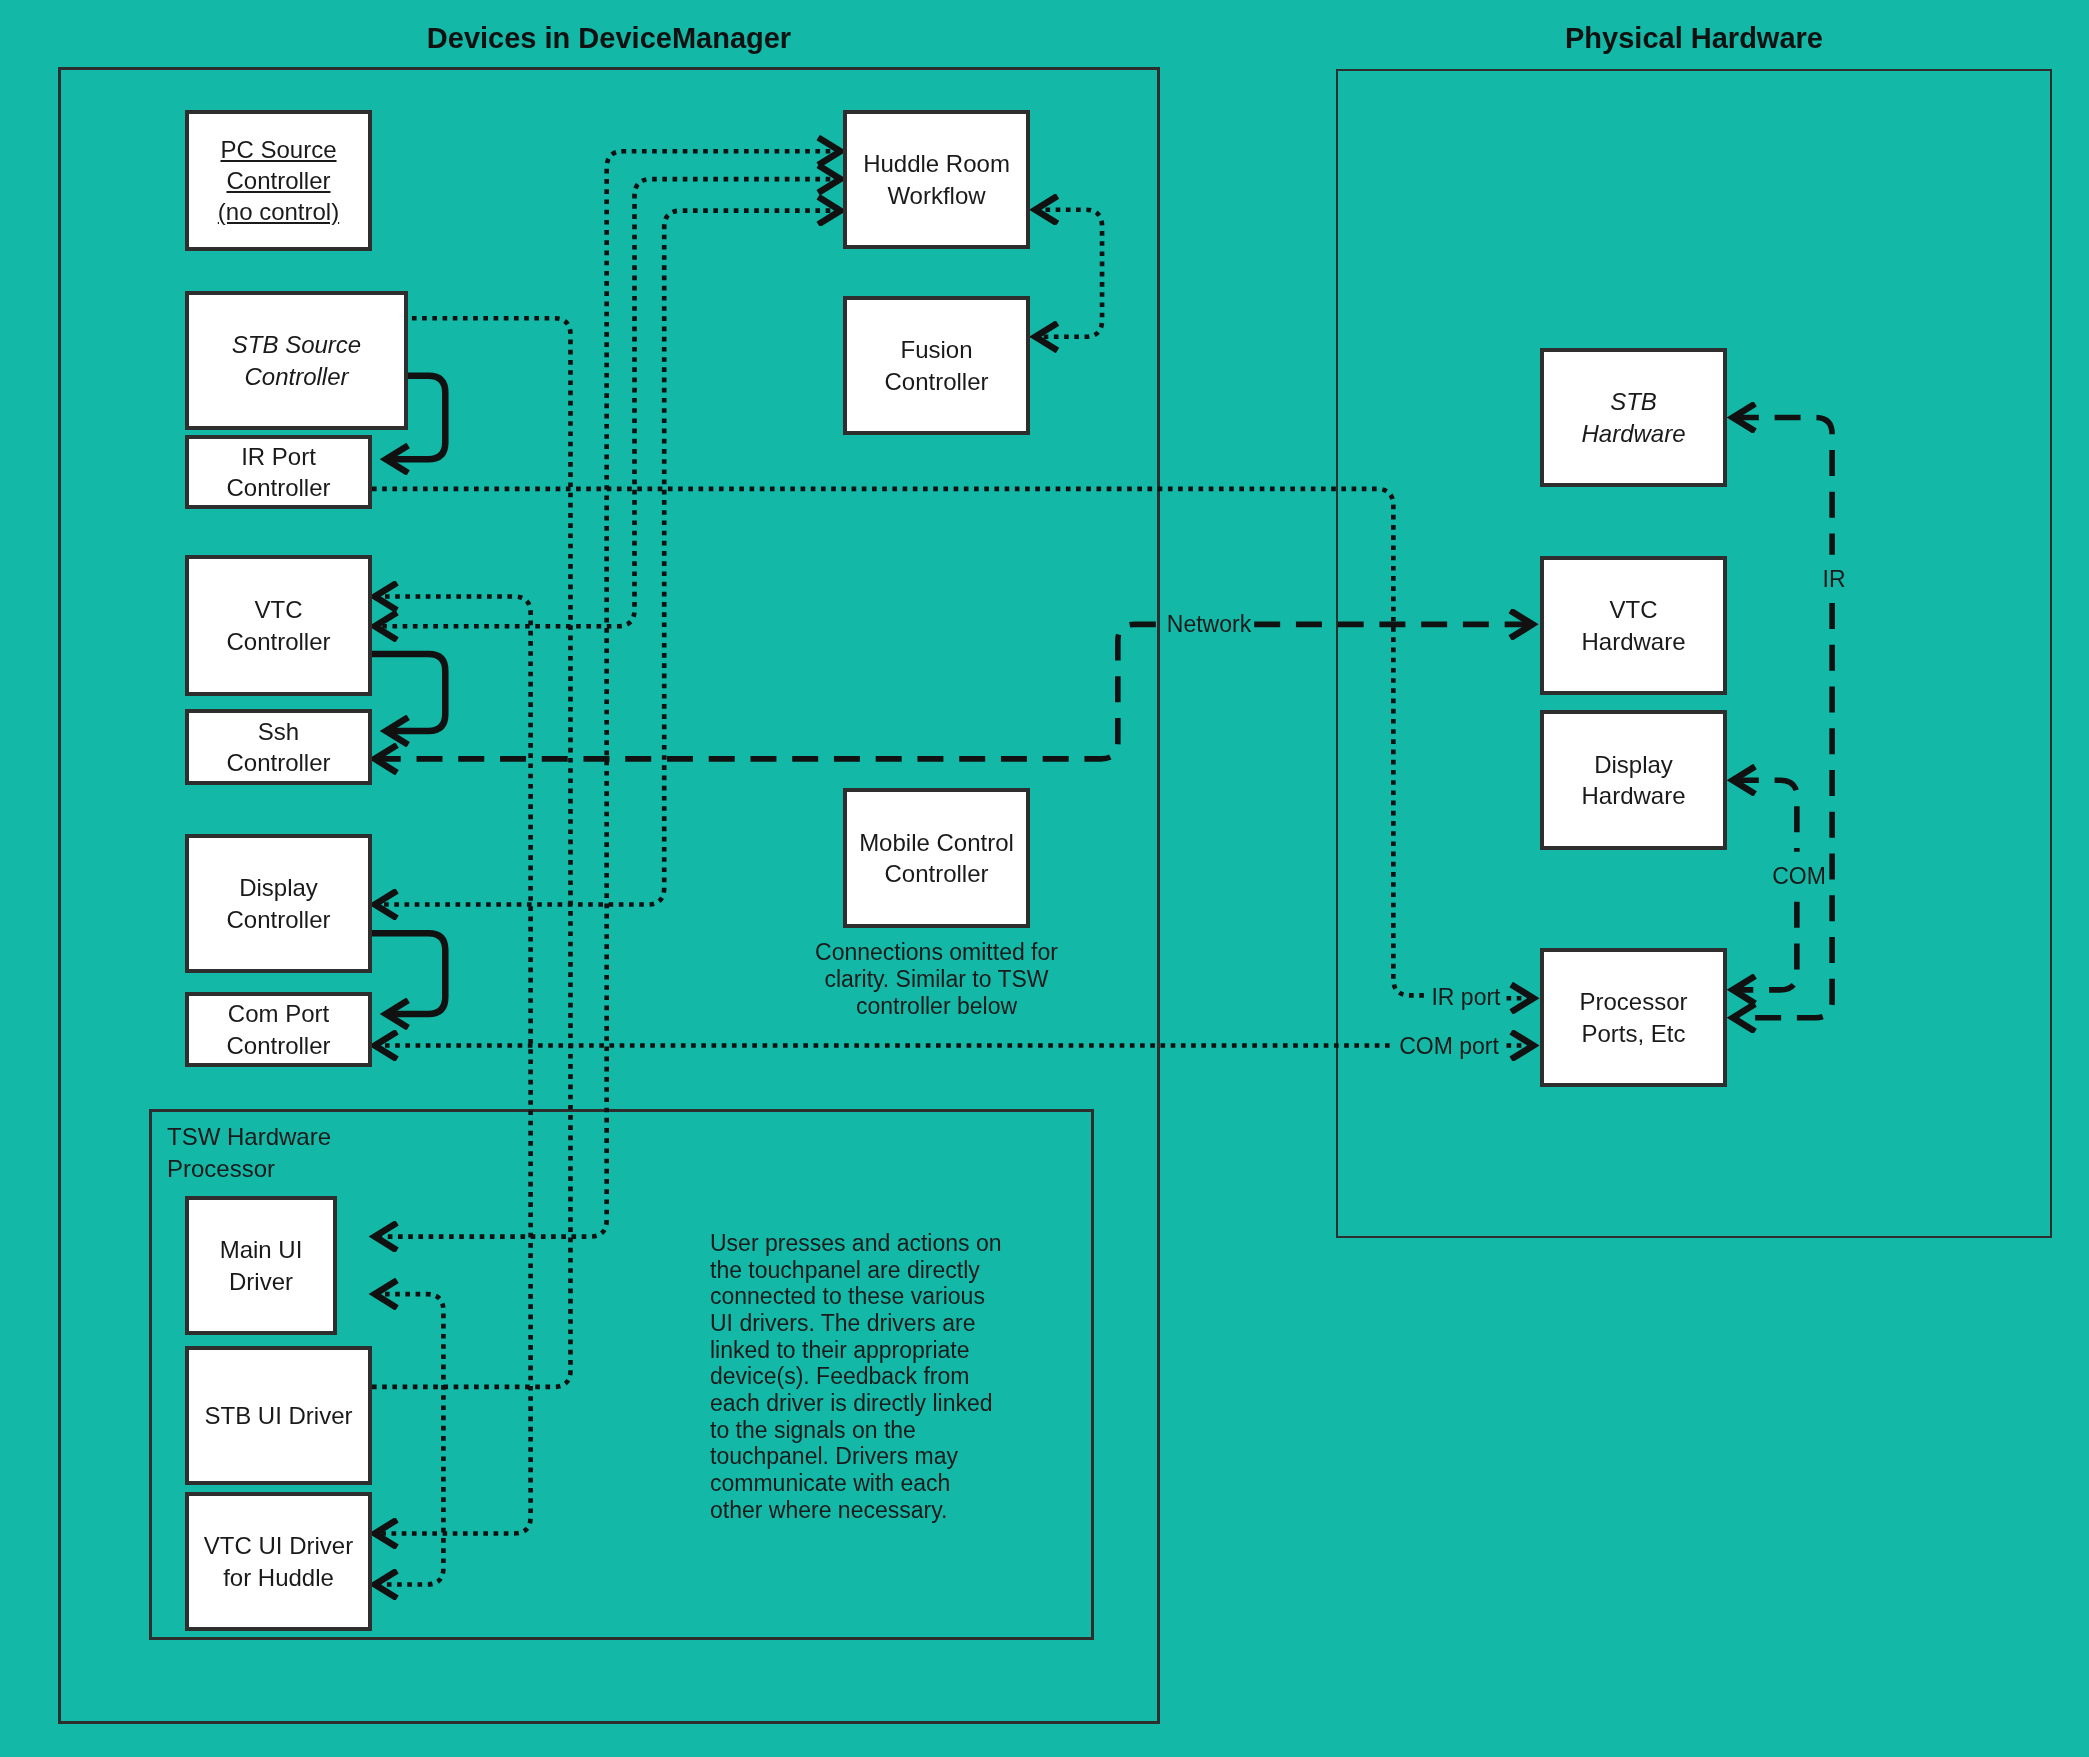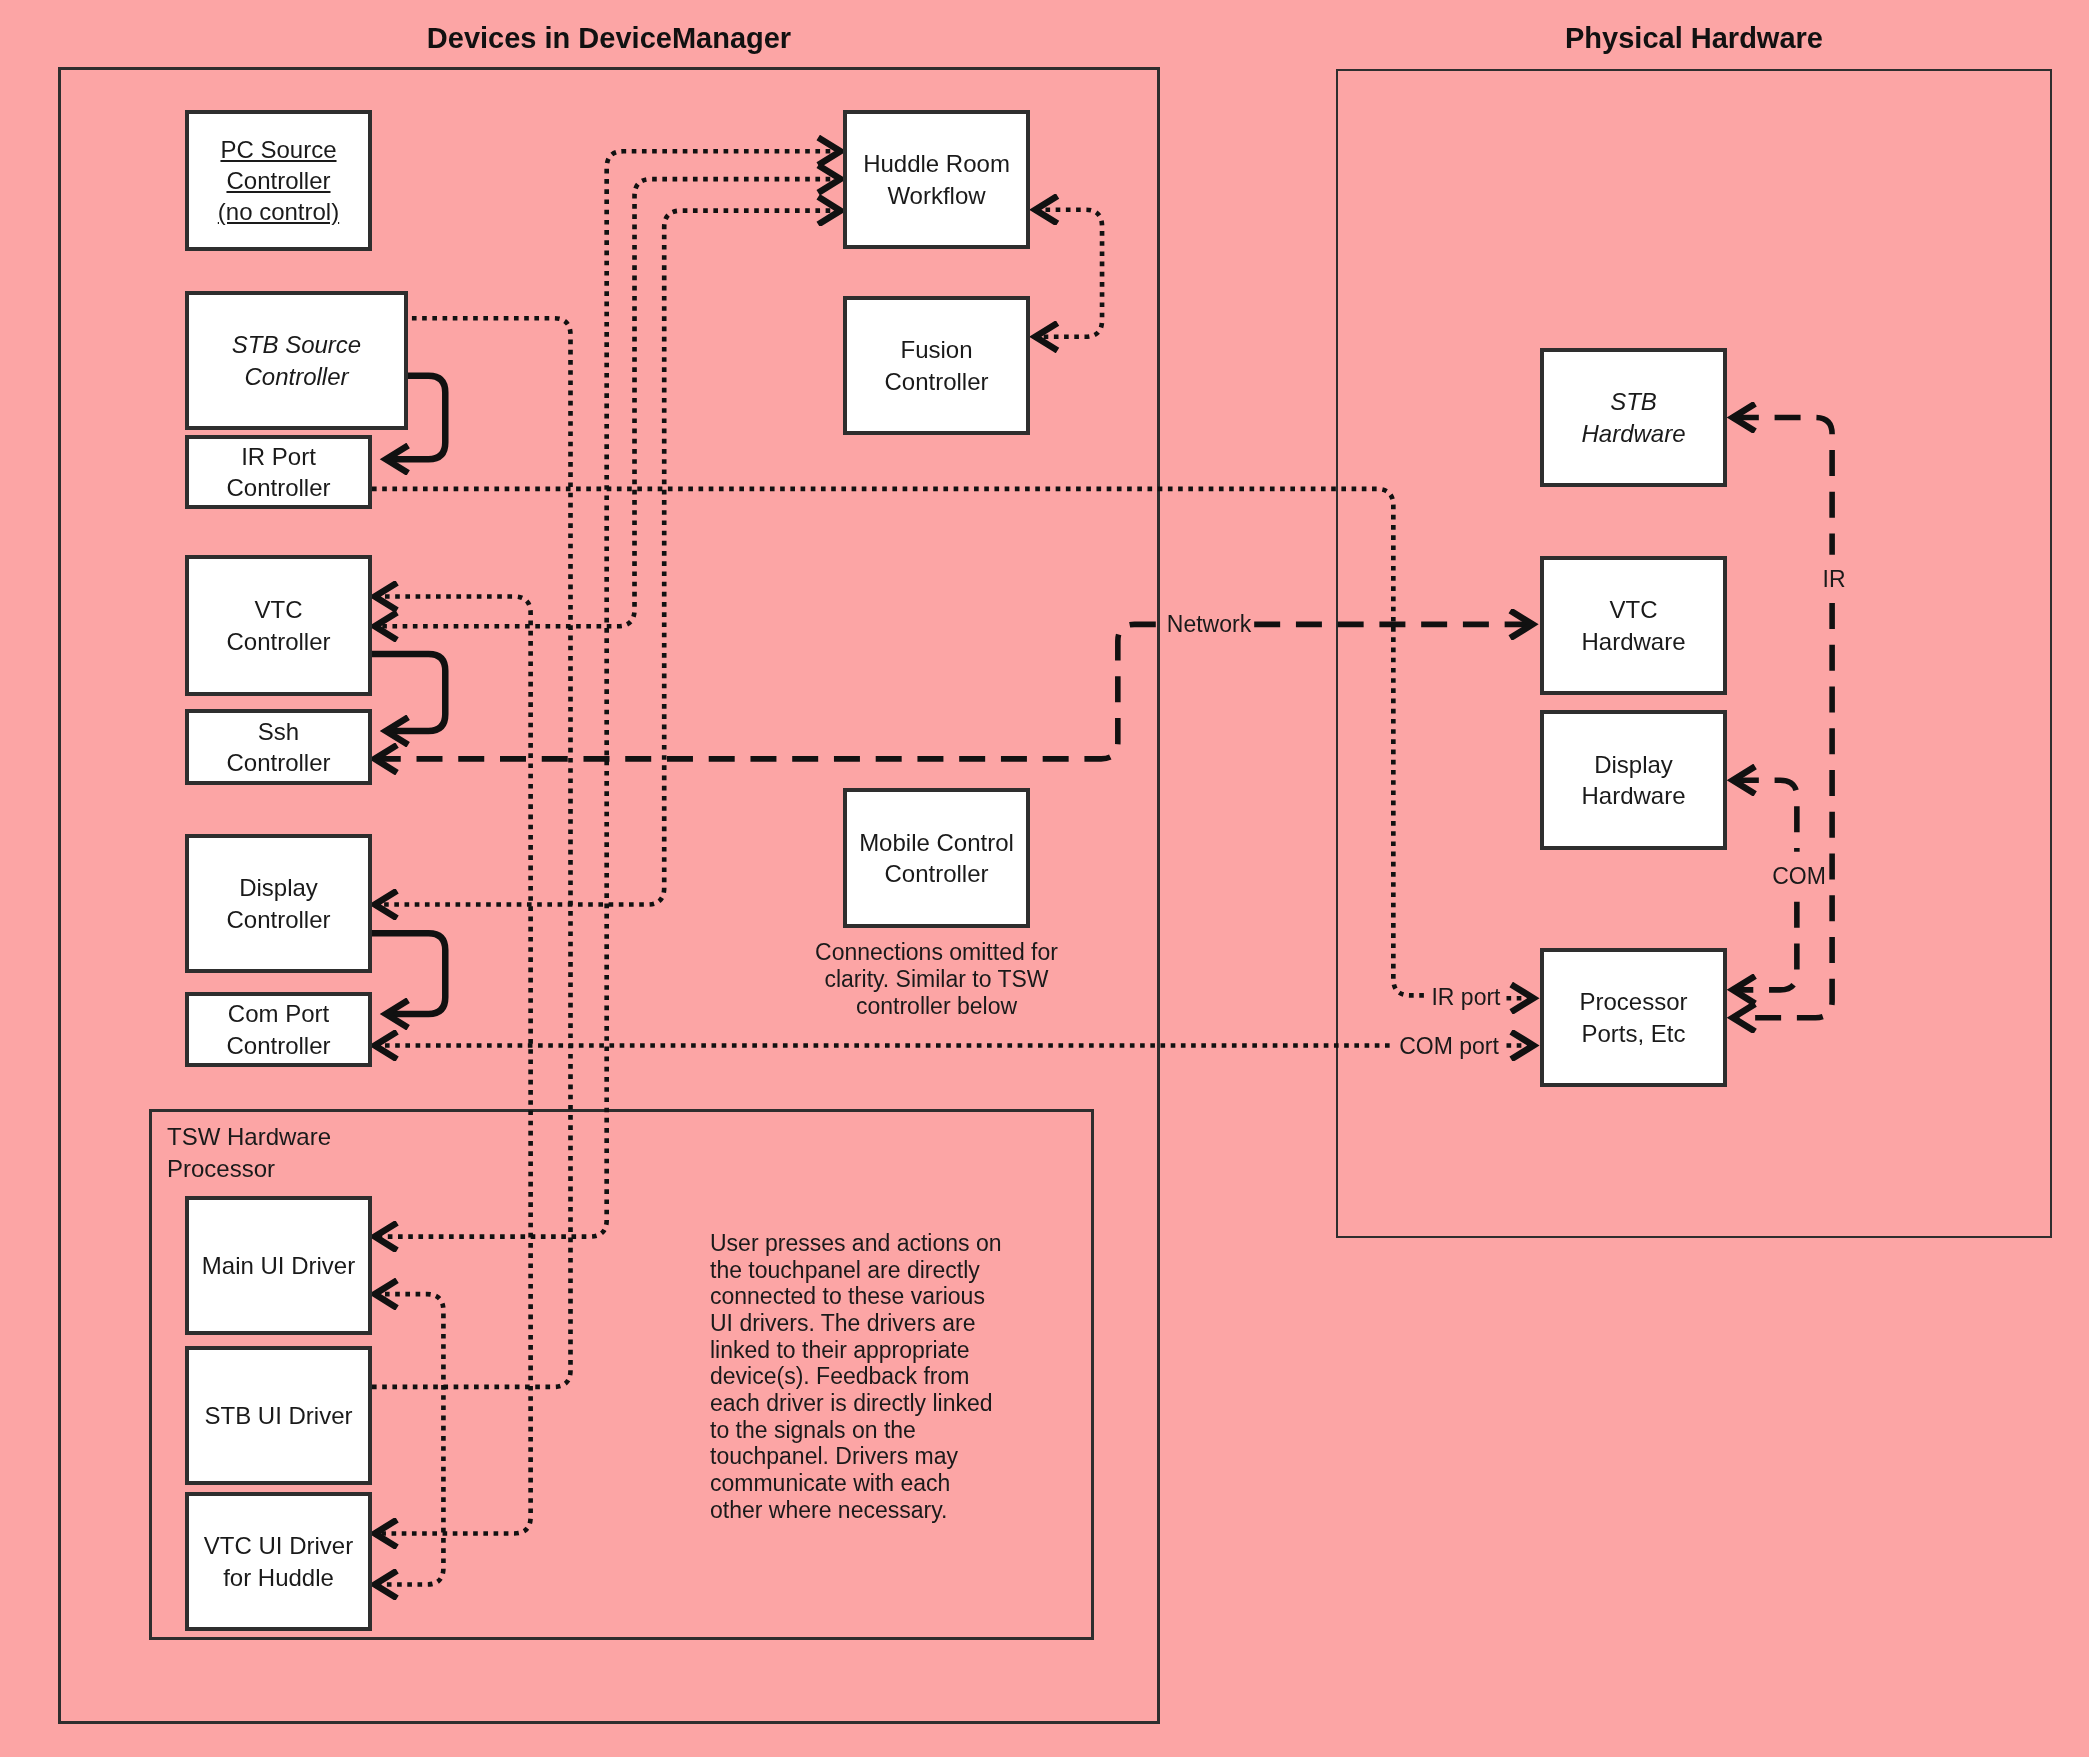--- a/index.html
+++ b/index.html
@@ -1,17 +1,17 @@
 <!DOCTYPE html>
 <html style="font-size:15px"><head>
 <meta charset="utf-8">
 <style>
   html,body{margin:0;padding:0;background:#fff;}
   .canvas{
-    position:relative;width:2090px;height:1758px;background:#fca5a5;
+    position:relative;width:2090px;height:1758px;background:#14b8a6;
     font-family:"Liberation Sans",sans-serif;color:#1a1a1a;overflow:hidden;
   }
   .big-title{
     position:absolute;font-size:29px;font-weight:bold;text-align:center;color:#111;
   }
   .frame{
     position:absolute;border:3.7px solid #2e2e2e;box-sizing:border-box;background:transparent;
   }
   .box{
     position:absolute;border:4.6px solid #2e2e2e;box-sizing:border-box;background:#ffffff;
@@ -109,21 +109,21 @@
   <div class="box" style="left:843px;top:110px;width:187px;height:139px;">Huddle Room
 Workflow</div>
   <div class="box" style="left:843px;top:296px;width:187px;height:139px;">Fusion
 Controller</div>
   <div class="box" style="left:843px;top:788px;width:187px;height:140px;">Mobile Control
 Controller</div>
   <div class="note" style="left:751px;top:939px;width:371px;">Connections omitted for
 clarity. Similar to TSW
 controller below</div>
 
-  <div class="box" style="left:185px;top:1196px;width:187px;height:139px;">Main UI Driver</div>
+  <div class="box" style="left:185px;top:1196px;width:152px;height:139px;">Main UI Driver</div>
   <div class="box" style="left:185px;top:1346px;width:187px;height:139px;">STB UI Driver</div>
   <div class="box" style="left:185px;top:1492px;width:187px;height:139px;">VTC UI Driver
 for Huddle</div>
   <div class="para" style="left:710px;top:1230px;width:399px;">User presses and actions on
 the touchpanel are directly
 connected to these various
 UI drivers.  The drivers are
 linked to their appropriate
 device(s). Feedback from
 each driver is directly linked

